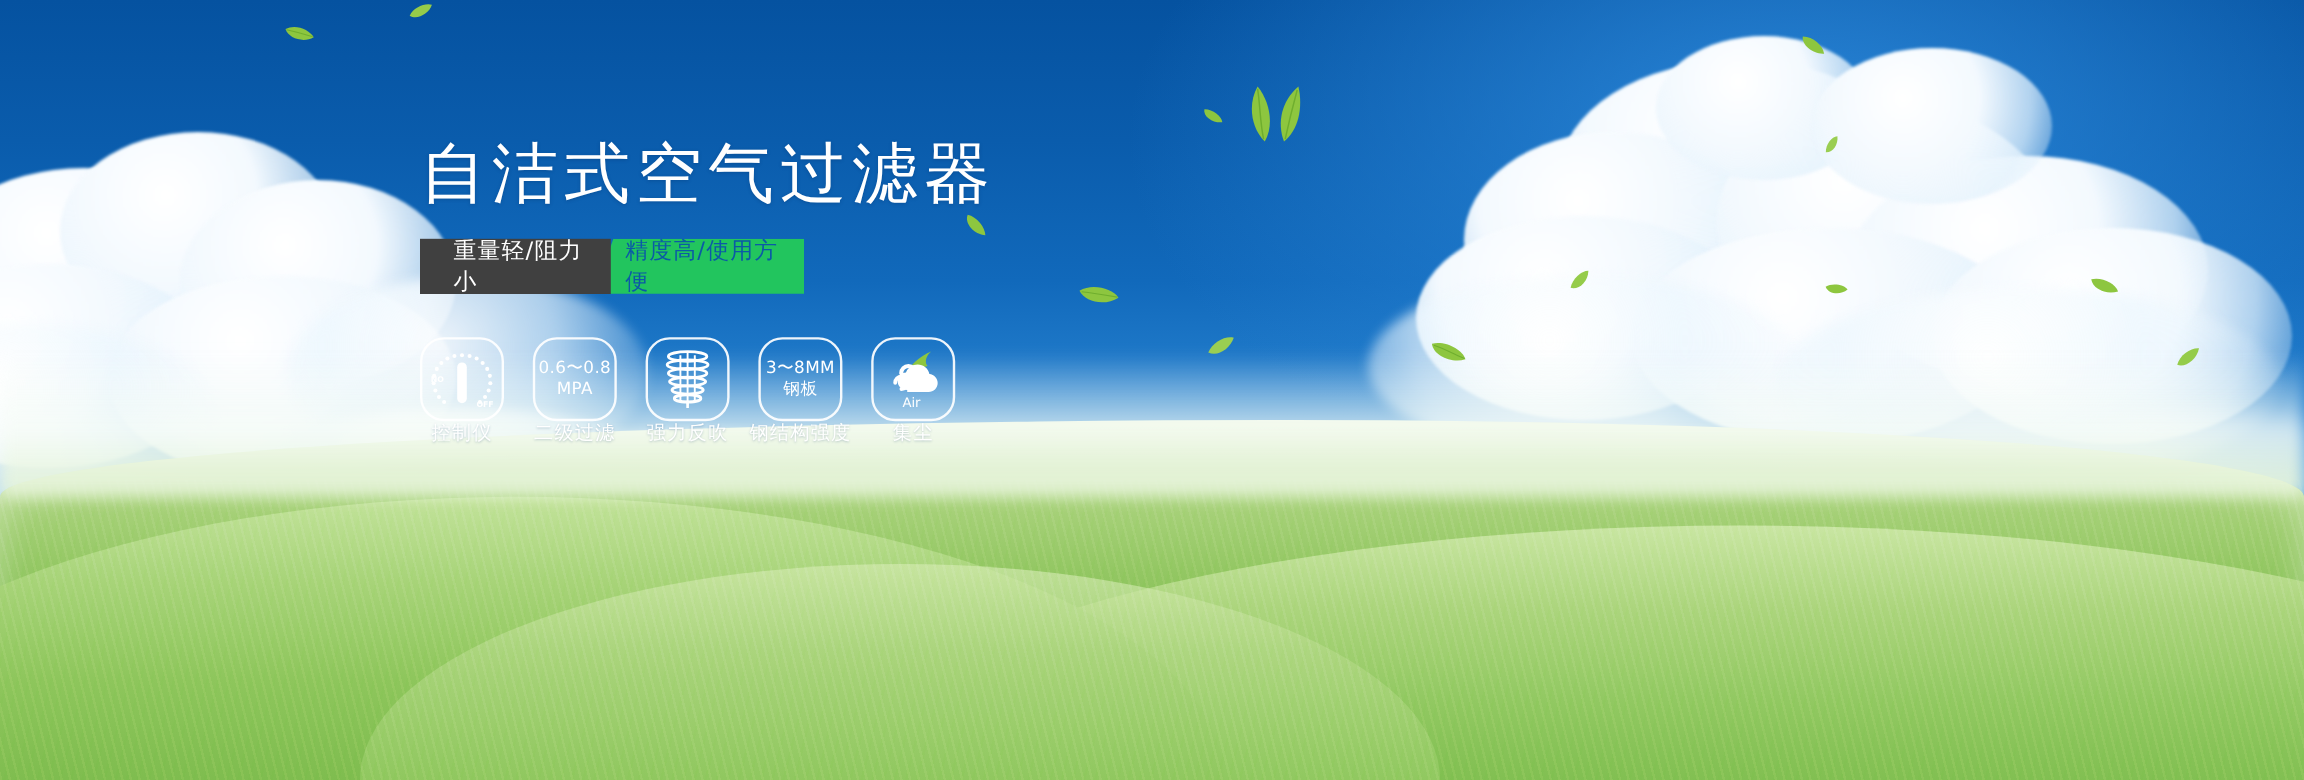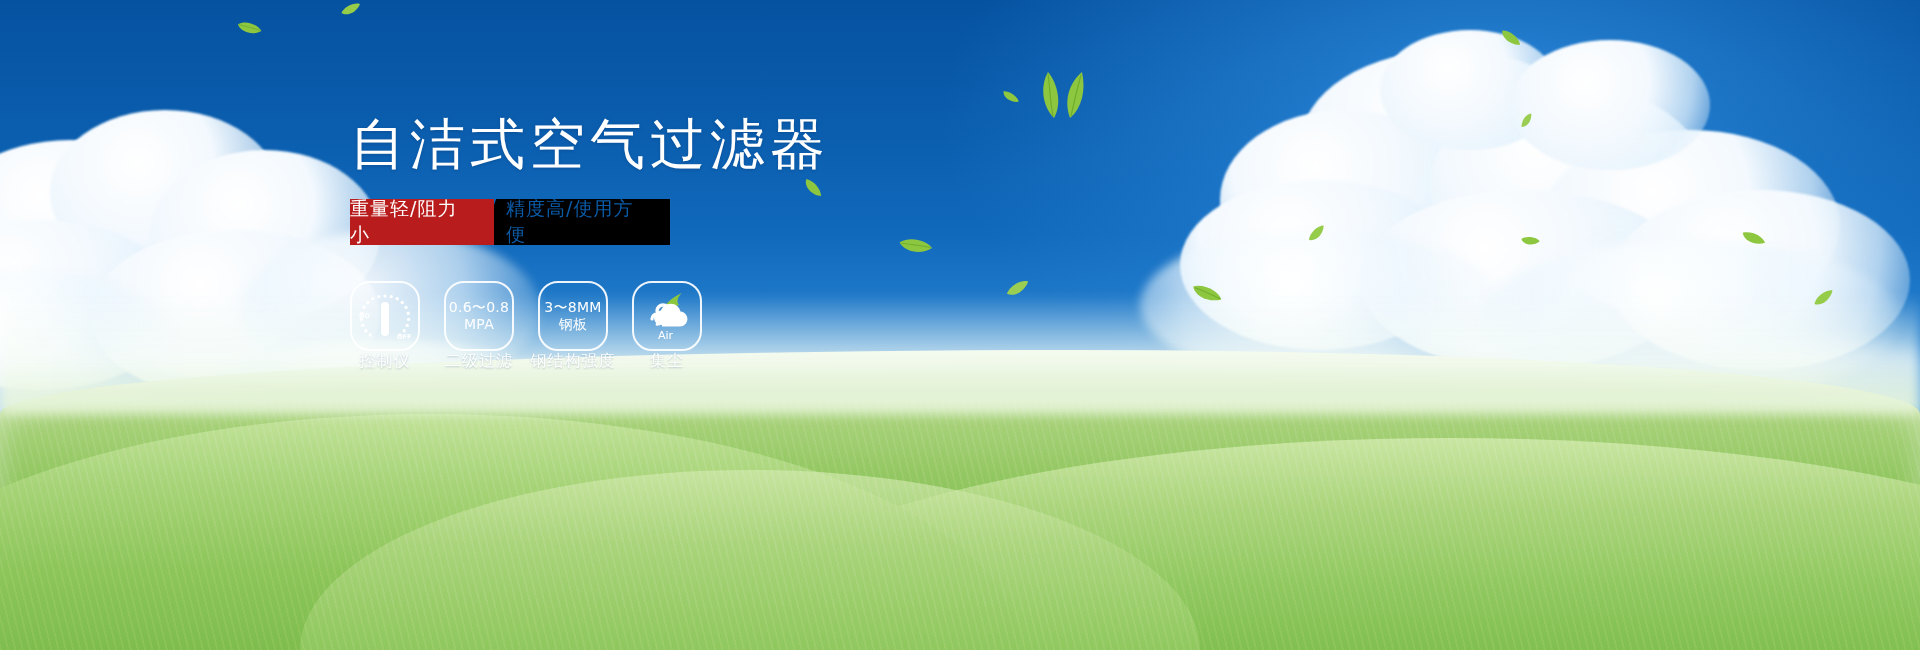--- a/index.html
+++ b/index.html
@@ -131,31 +131,31 @@
 
   
   .subbar {
     display: flex;
     margin-top: 22px;
     width: 320px;
     height: 46px;
     position: relative;
   }
   .sub-left {
-    background: #b91c1c;
+    background: #404040;
     color: #ffffff;
     font-size: 19px;
     letter-spacing: 1px;
     display: flex; align-items: center; justify-content: center;
-    padding: 0 18px 0 0;
+    padding: 0 18px 0 28px;
     position: relative;
     z-index: 2;
   }
   .sub-right {
-    background: #000000;
+    background: #22c55e;
     color: #0b5aa6;
     font-size: 19px;
     letter-spacing: 1px;
     display: flex; align-items: center; justify-content: center;
     padding: 0 18px 0 26px;
     margin-left: -14px;
     position: relative;
     z-index: 1;
     clip-path: polygon(16px 0, 100% 0, 100% 100%, 0 100%);
   }
@@ -373,20 +373,41 @@
       </div>
 
       <div class="icon-cell">
         <div class="icon-box">
           <div class="icon-text" style="white-space:pre-line">0.6〜0.8
 MPA</div>
         </div>
         <div class="icon-label">二级过滤</div>
       </div>
 
+      <div class="icon-cell">
+        <div class="icon-box">
+          <svg width="46" height="52" viewBox="0 0 46 52">
+            <g fill="none" stroke="#ffffff" stroke-width="2.4">
+              <ellipse cx="23" cy="7" rx="16" ry="4"></ellipse>
+              <ellipse cx="23" cy="14" rx="17" ry="4"></ellipse>
+              <ellipse cx="23" cy="21" rx="16" ry="4"></ellipse>
+              <ellipse cx="23" cy="28" rx="15" ry="3.6"></ellipse>
+              <ellipse cx="23" cy="35" rx="13" ry="3.4"></ellipse>
+              <ellipse cx="23" cy="42" rx="11" ry="3"></ellipse>
+            </g>
+            <g stroke="#ffffff" stroke-width="1.6">
+              <line x1="17" y1="6" x2="17" y2="44"></line>
+              <line x1="23" y1="4" x2="23" y2="47"></line>
+              <line x1="29" y1="6" x2="29" y2="44"></line>
+            </g>
+            <path d="M23 44 L23 50" stroke="#ffffff" stroke-width="2.2"></path>
+          </svg>
+        </div>
+        <div class="icon-label">强力反吹</div>
+      </div>
 
       <div class="icon-cell">
         <div class="icon-box">
           <div class="icon-text" style="white-space:pre-line">3〜8MM
 钢板</div>
         </div>
         <div class="icon-label">钢结构强度</div>
       </div>
 
       <div class="icon-cell">

